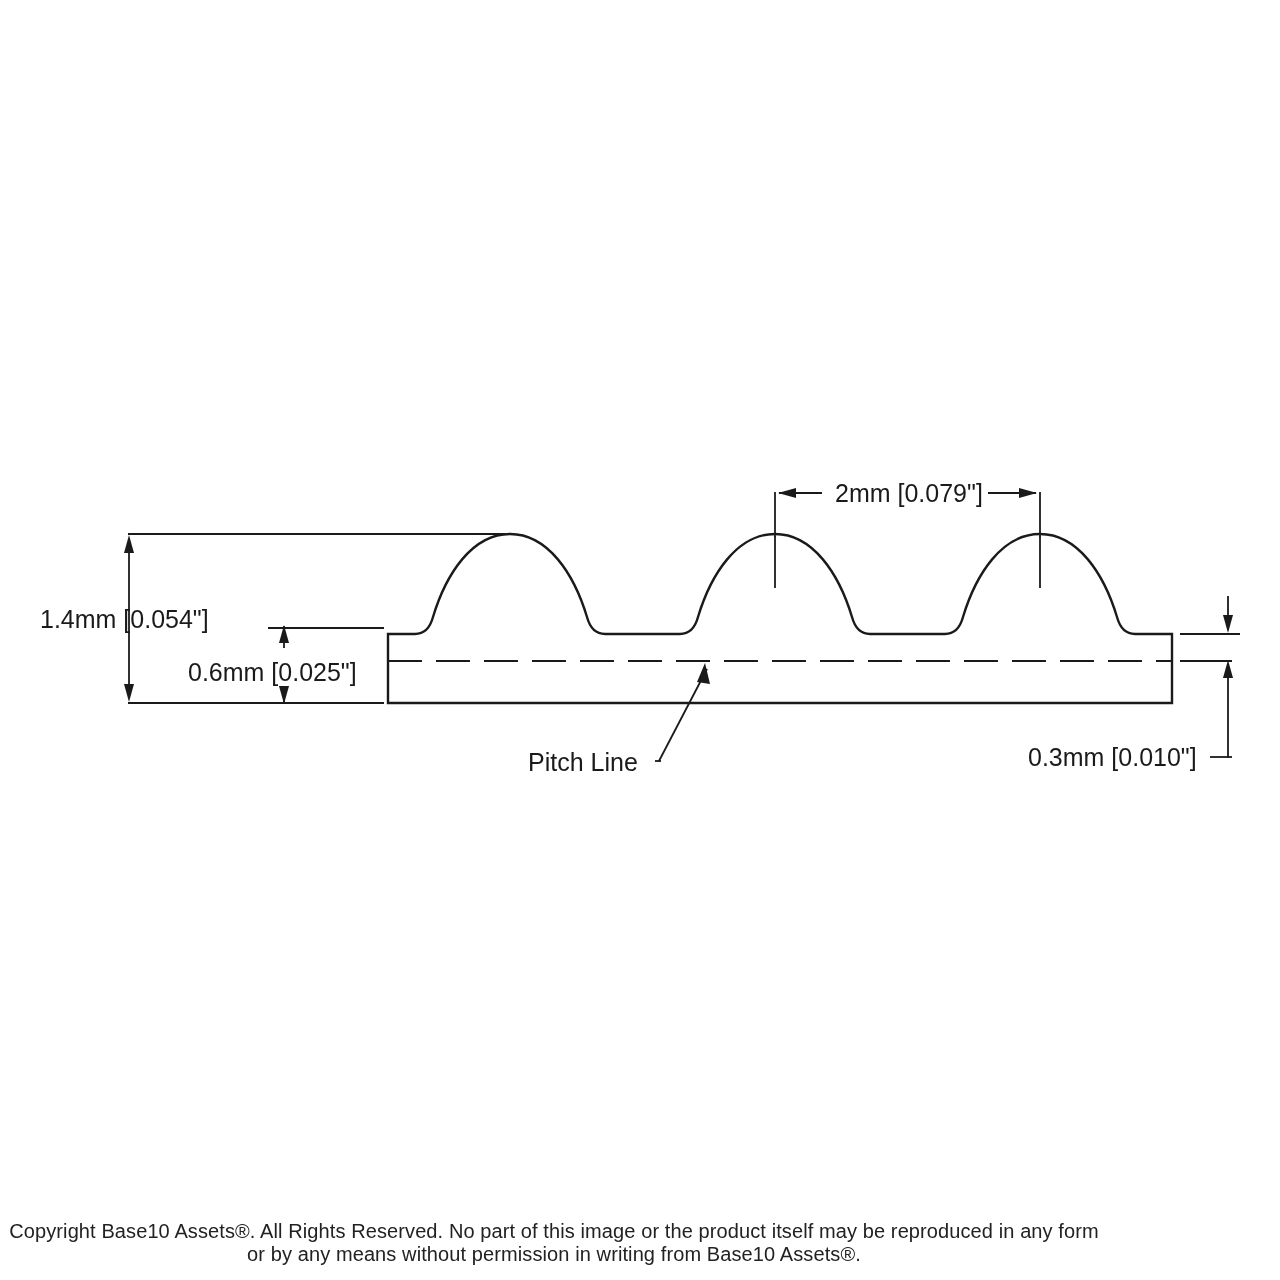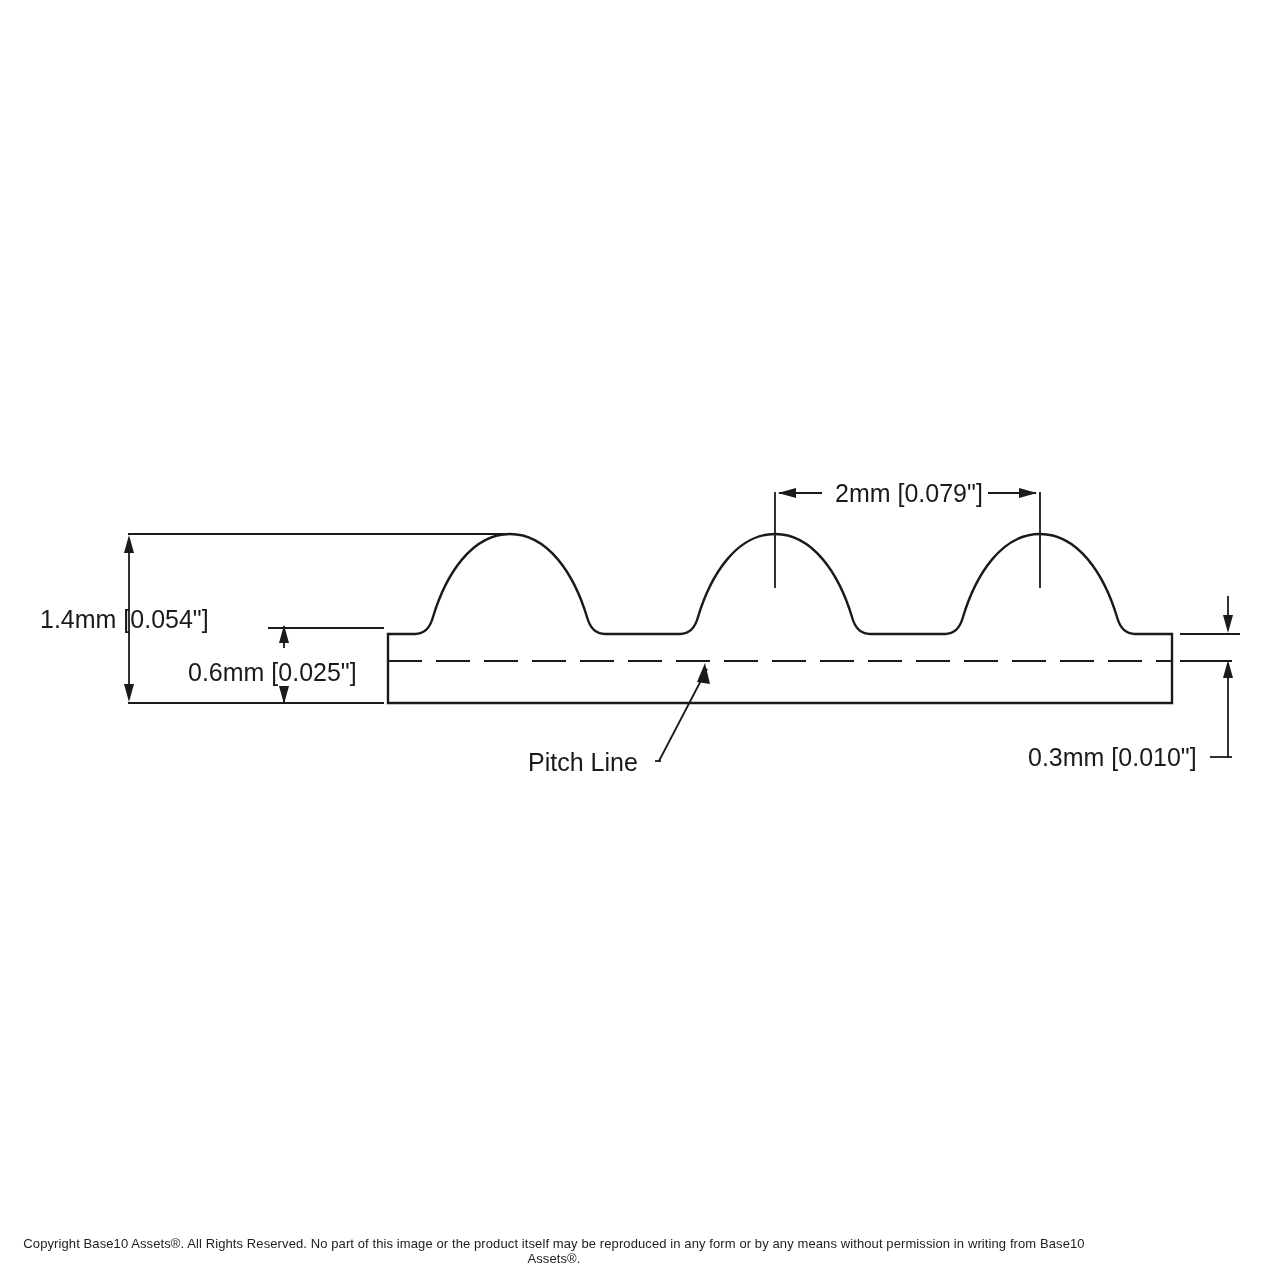--- a/index.html
+++ b/index.html
@@ -49,21 +49,21 @@
     font-family: "Liberation Sans", sans-serif;
     font-size: 25px;
     fill: #1a1a1a;
   }
   .copyright {
     position: absolute;
     left: 0;
     bottom: 14px;
     width: 1108px;
     text-align: center;
-    font-size: 13px;
+    font-size: 20px;
     color: #222222;
     font-family: "Liberation Sans", sans-serif;
     letter-spacing: 0.1px;
   }
 </style>
 </head>
 <body>
 
 <div id="drawing-root">
   <svg class="diagram" viewBox="0 0 1280 1280">

